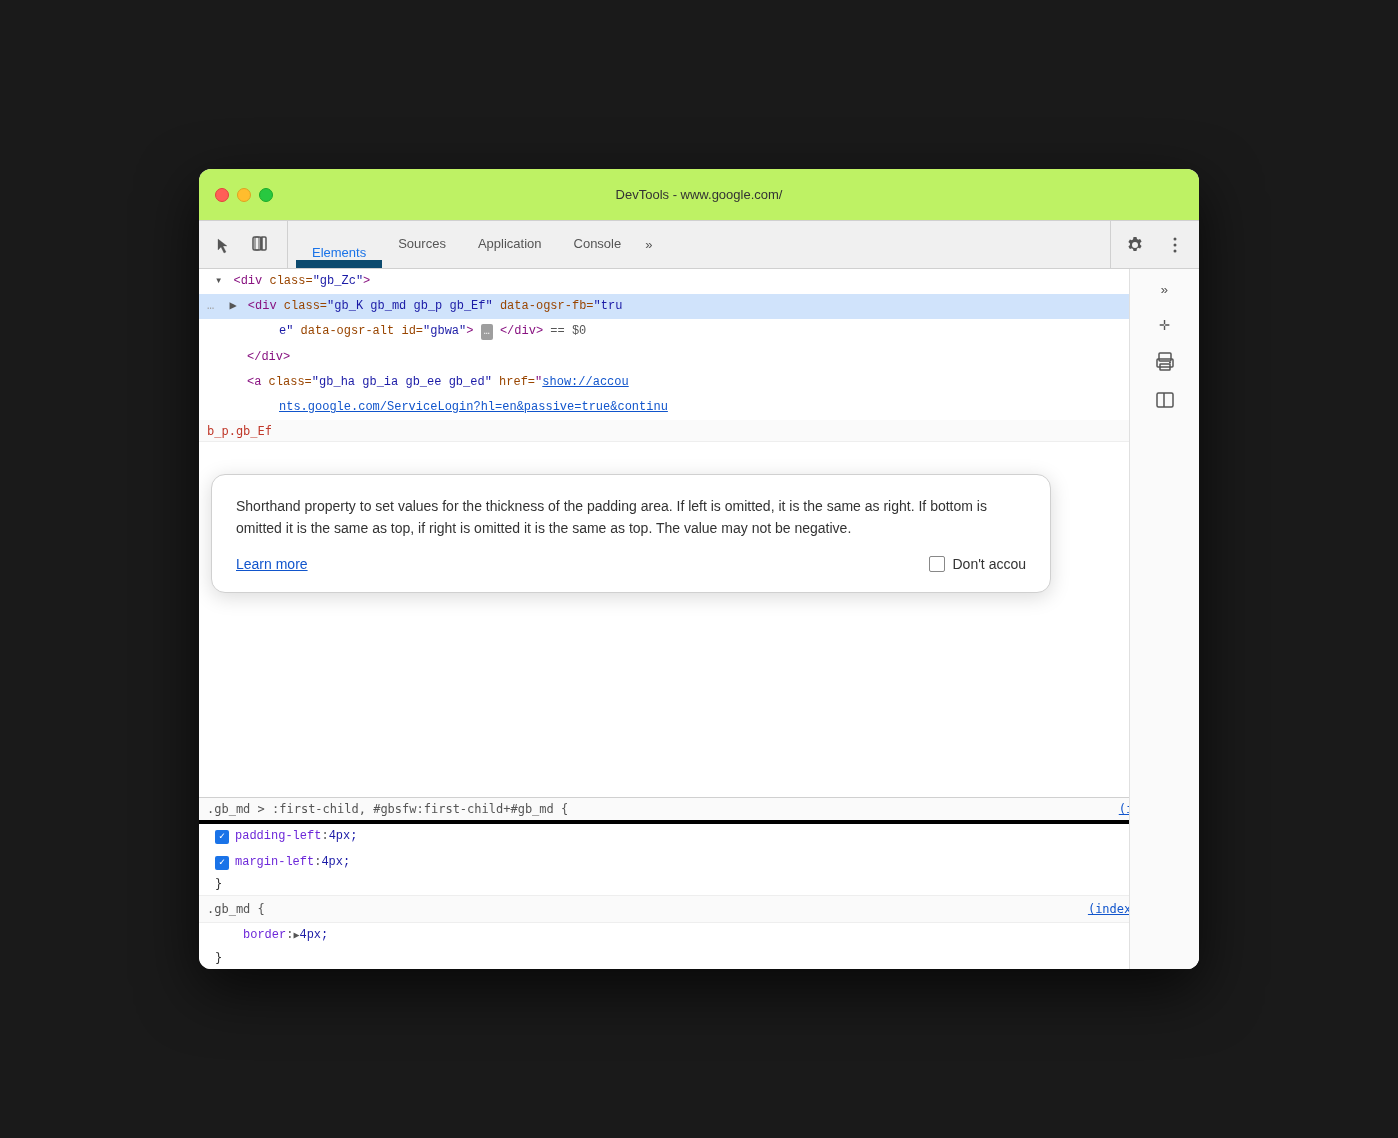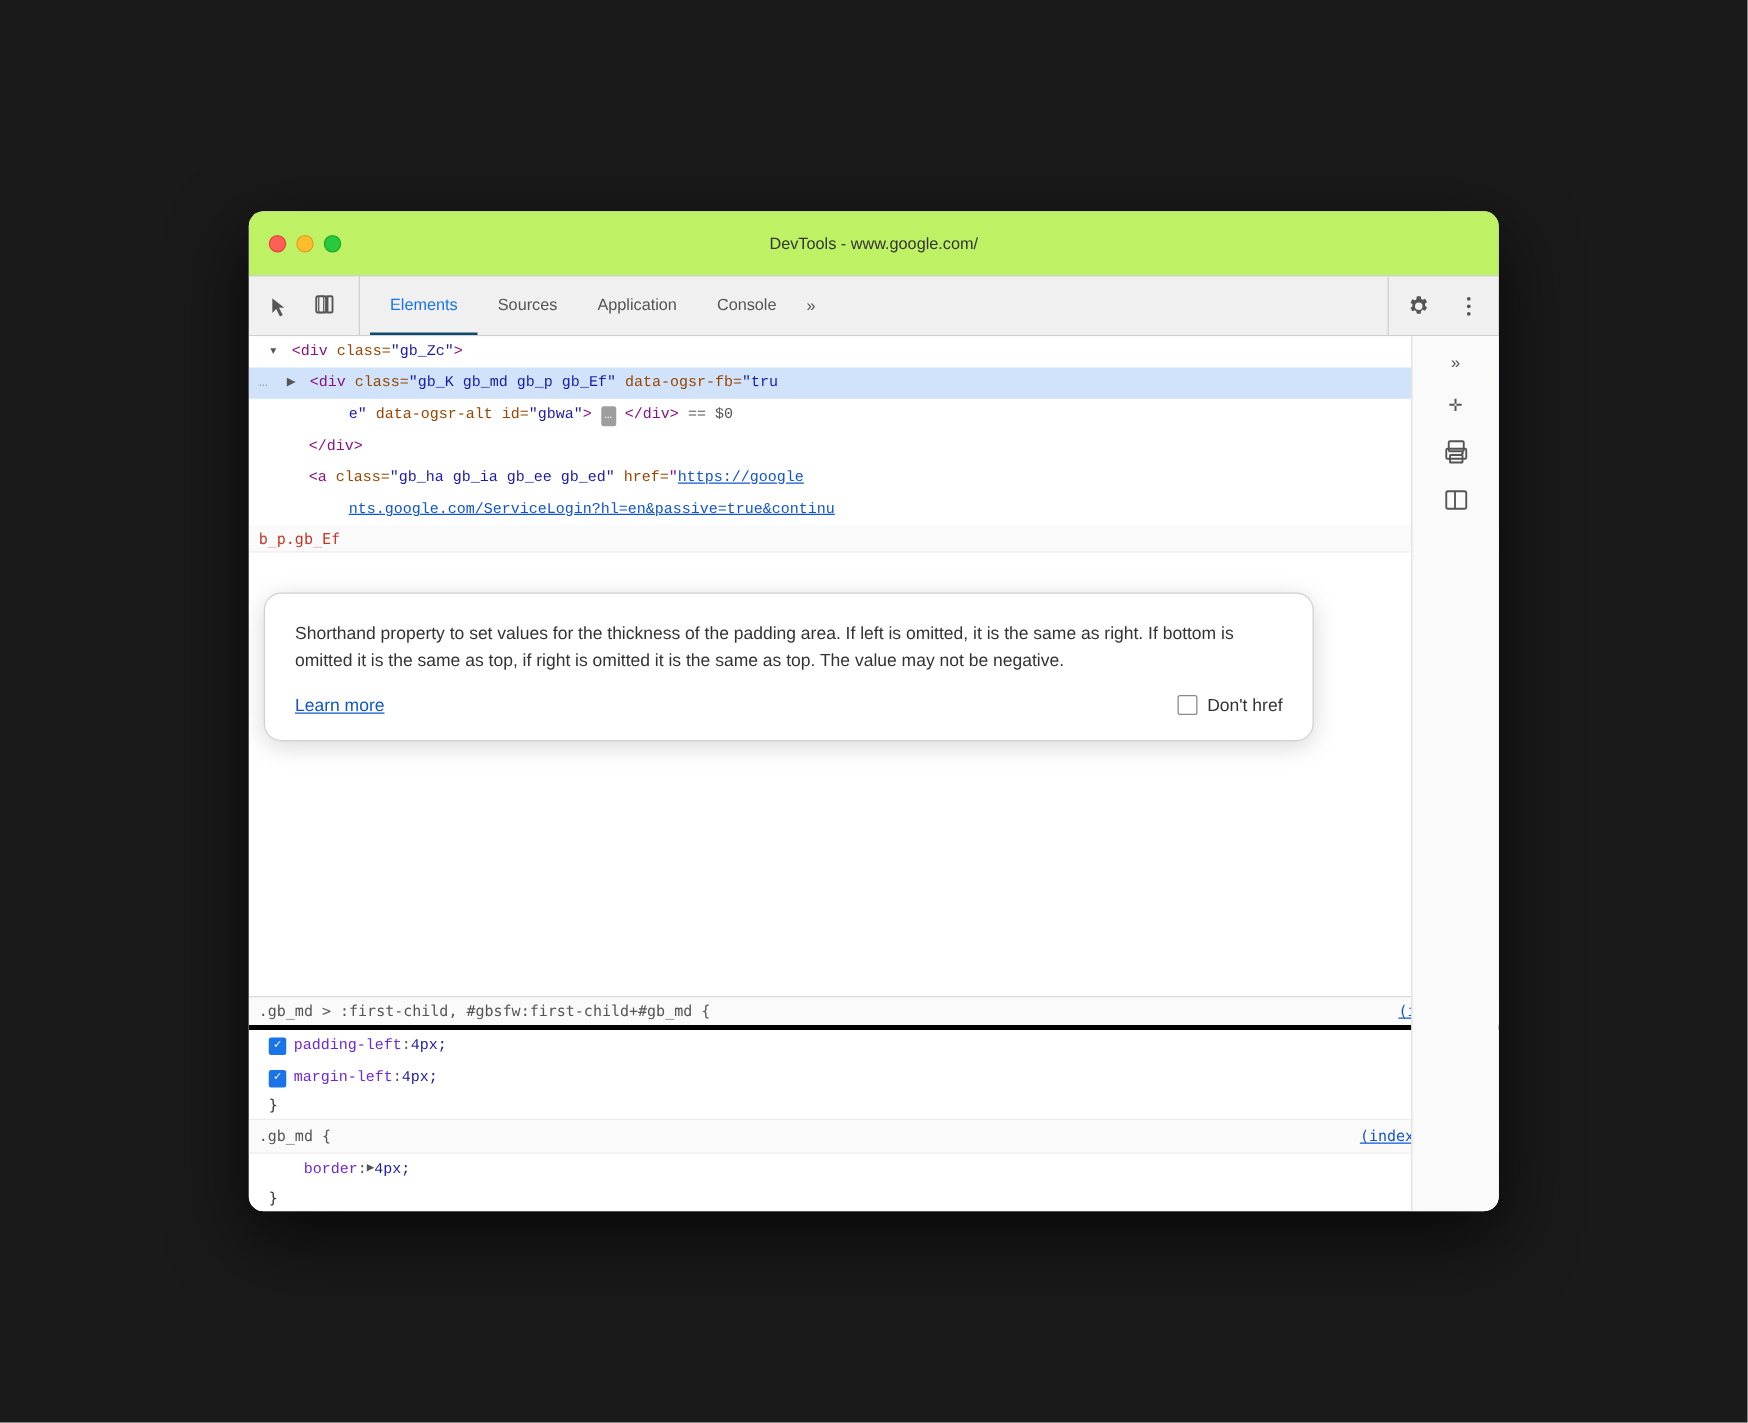--- a/index.html
+++ b/index.html
@@ -101,21 +101,22 @@
       padding: 0 16px;
       font-size: 13px;
       color: #555;
       cursor: pointer;
       border-bottom: 2px solid transparent;
       white-space: nowrap;
     }
 
     .tab.active {
       color: #1a73e8;
-      border-bottom: 2px solid #0c4a6e;
+      border-bottom: 8px solid #0c4a6e;
+      align-items: flex-end;
     }
 
     .tab-more {
       display: flex;
       align-items: center;
       padding: 0 8px;
       font-size: 13px;
       color: #555;
       cursor: pointer;
     }
@@ -380,21 +381,21 @@
         <span class="tag"> &lt;/div&gt;</span>
         <span class="dom-equals"> == </span>
         <span class="dom-var">$0</span>
       </div>
 
       <div class="html-line" style="padding-left: 48px;">
         <span class="tag">&lt;/div&gt;</span>
       </div>
 
       <div class="html-line" style="padding-left: 48px; color: #881280;">
-        <span class="tag">&lt;a </span><span class="attr-name">class=</span><span class="attr-value">"gb_ha gb_ia gb_ee gb_ed"</span><span class="tag"> </span><span class="attr-name">href=</span><span class="tag">"</span><span class="url-link">https://google</span>
+        <span class="tag">&lt;a </span><span class="attr-name">class=</span><span class="attr-value">"gb_ha gb_ia gb_ee gb_ed"</span><span class="tag"> </span><span class="attr-name">href=</span><span class="tag">"</span><span class="url-link">show://accou</span>
       </div>
 
       <div class="html-line" style="padding-left: 80px;">
         <span class="url-link">nts.google.com/ServiceLogin?hl=en&amp;passive=true&amp;continu</span>
       </div>
 
       <div style="display: flex; align-items: center; padding: 3px 8px; background: #fafafa; border-bottom: 1px solid #eee;">
         <span style="flex:1; overflow:hidden; font-family: monospace; font-size:12px; color: #c0392b;">b_p.gb_Ef</span>
         <span style="color:#555; margin-left: 4px;">▶</span>
         <div class="devtools-right-panel" style="position:static; border-left: none; width: auto; flex-direction: row; padding: 0 0 0 8px;">
@@ -403,21 +404,21 @@
       </div>
 
     </div>
 
     <div class="tooltip-popup">
       <p class="tooltip-text">Shorthand property to set values for the thickness of the padding area. If left is omitted, it is the same as right. If bottom is omitted it is the same as top, if right is omitted it is the same as top. The value may not be negative.</p>
       <div class="tooltip-footer">
         <a class="learn-more-link">Learn more</a>
         <div class="dont-show">
           <span class="checkbox-sq"></span>
-          <span>Don't href</span>
+          <span>Don't accou</span>
         </div>
       </div>
     </div>
 
     <div class="styles-panel">
 
       <div style="padding: 4px 8px; color: #555; font-family: monospace; font-size:12px; background:#fafafa; border-bottom: 4px solid #000000; display:flex; justify-content: space-between;">
         <span style="color:#555;">.gb_md &gt; :first-child, #gbsfw:first-child+#gb_md {</span>
         <span class="file-ref" style="position:static; float:none;">(index):58</span>
       </div>

